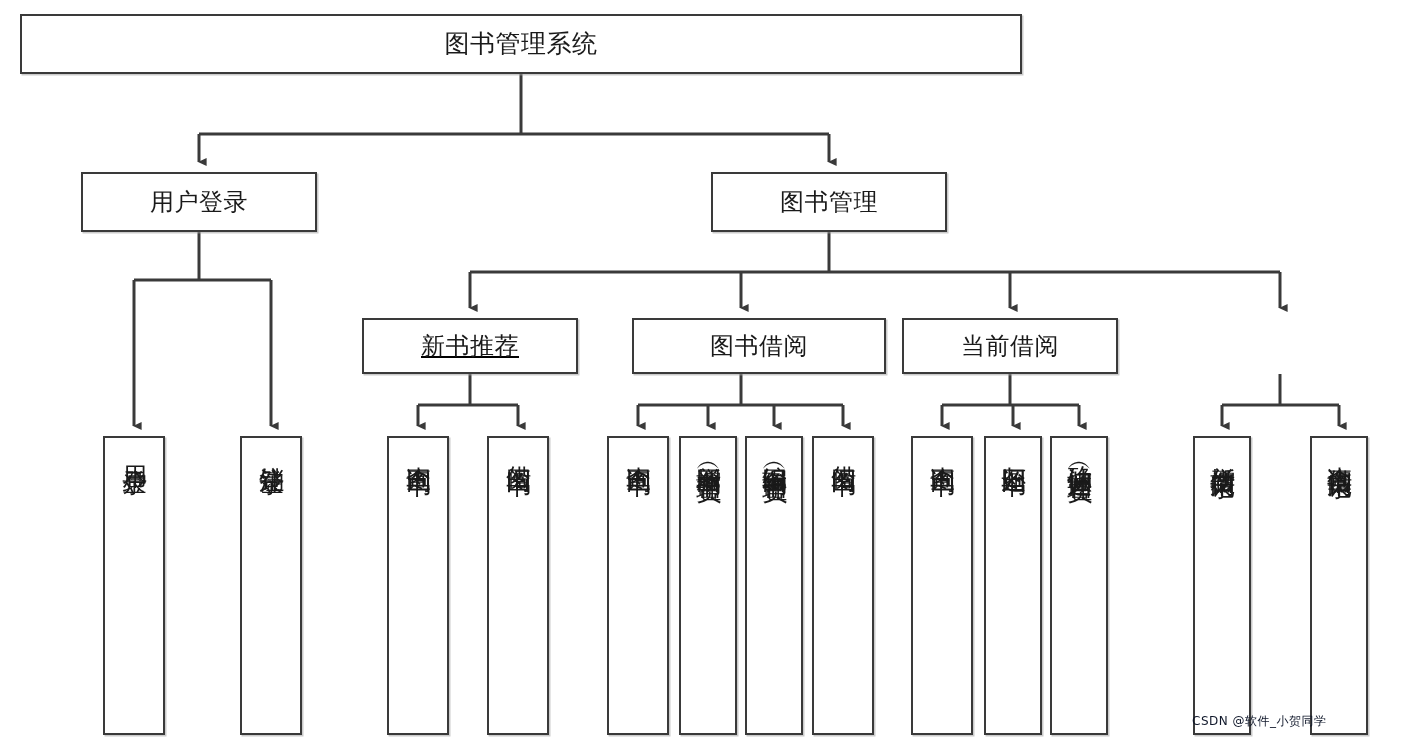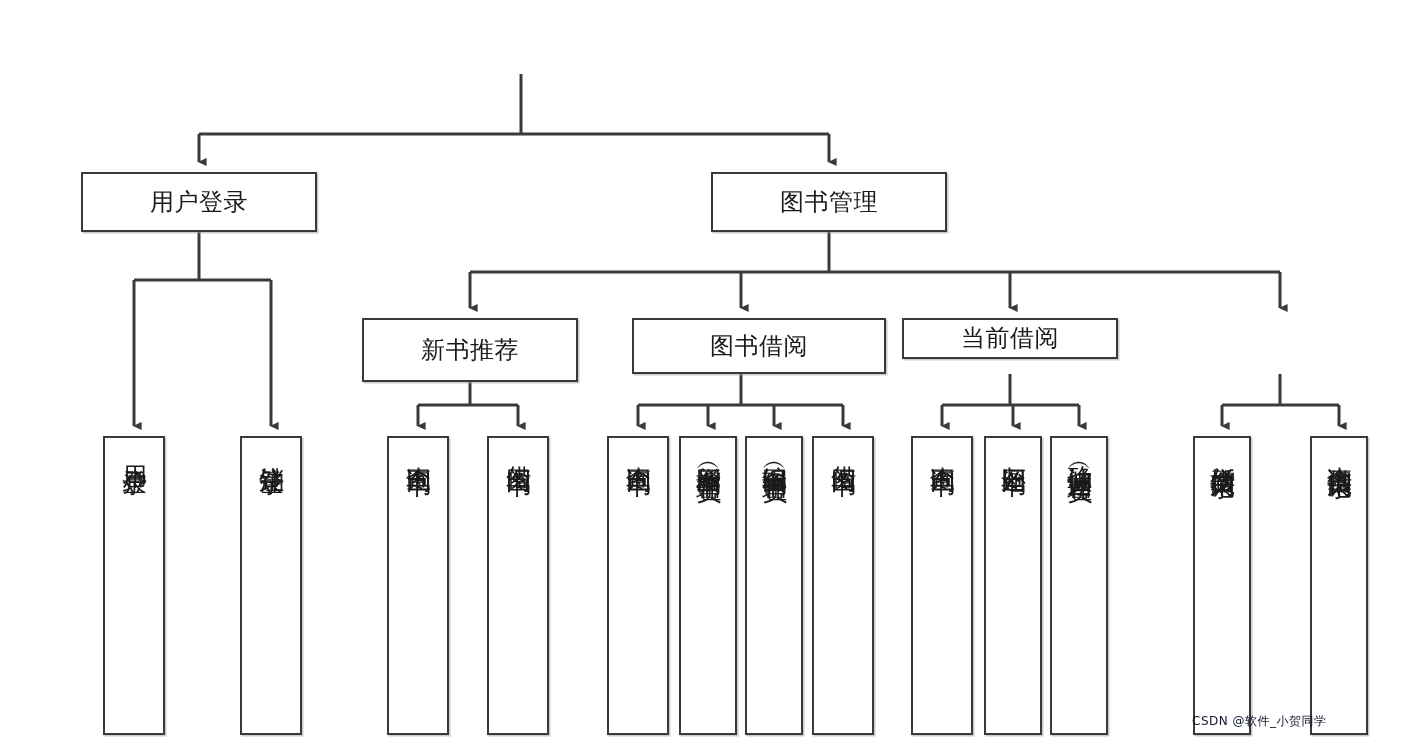--- a/index.html
+++ b/index.html
@@ -122,35 +122,38 @@
       <path d="M 1013,405 L 1013,426" marker-end="url(#arrowhead)"></path>
       <path d="M 1079,405 L 1079,426" marker-end="url(#arrowhead)"></path>
 
       <path d="M 1280,374 L 1280,405"></path>
       <path d="M 1222,405 L 1339,405"></path>
       <path d="M 1222,405 L 1222,426" marker-end="url(#arrowhead)"></path>
       <path d="M 1339,405 L 1339,426" marker-end="url(#arrowhead)"></path>
     </g>
   </svg>
 
+  <div class="node horizontal root" style="left:20px; top:14px; width:1002px; height:60px;">
+    <span class="node-label">图书管理系统</span>
+  </div>
 
   <div class="node horizontal" style="left:81px; top:172px; width:236px; height:60px;">
     <span class="node-label">用户登录</span>
   </div>
   <div class="node horizontal" style="left:711px; top:172px; width:236px; height:60px;">
     <span class="node-label">图书管理</span>
   </div>
 
-  <div class="node horizontal" style="left:362px; top:318px; width:216px; height:64px;">
+  <div class="node horizontal" style="left:362px; top:318px; width:216px; height:56px;text-decoration:underline;">
     <span class="node-label">新书推荐</span>
   </div>
   <div class="node horizontal" style="left:632px; top:318px; width:254px; height:56px;">
     <span class="node-label">图书借阅</span>
   </div>
-  <div class="node horizontal" style="left:902px; top:318px; width:216px; height:41px;">
+  <div class="node horizontal" style="left:902px; top:318px; width:216px; height:56px;">
     <span class="node-label">当前借阅</span>
   </div>
 
   <div class="node vertical" style="left:103px; top:436px; width:62px; height:299px;">
     <span class="node-label">用户登录</span>
   </div>
   <div class="node vertical" style="left:240px; top:436px; width:62px; height:299px;">
     <span class="node-label">注销登录</span>
   </div>
 

